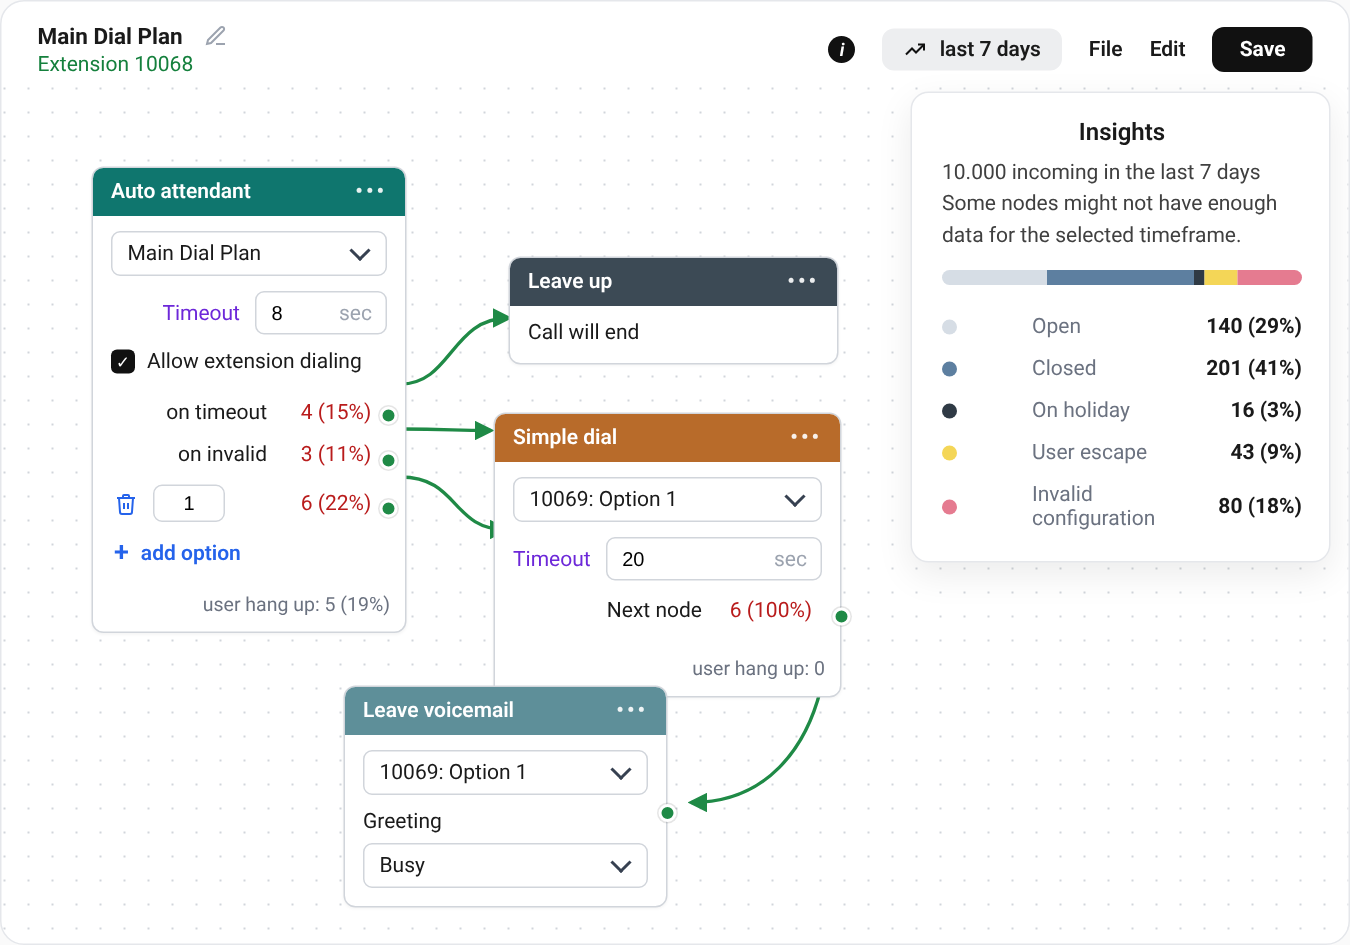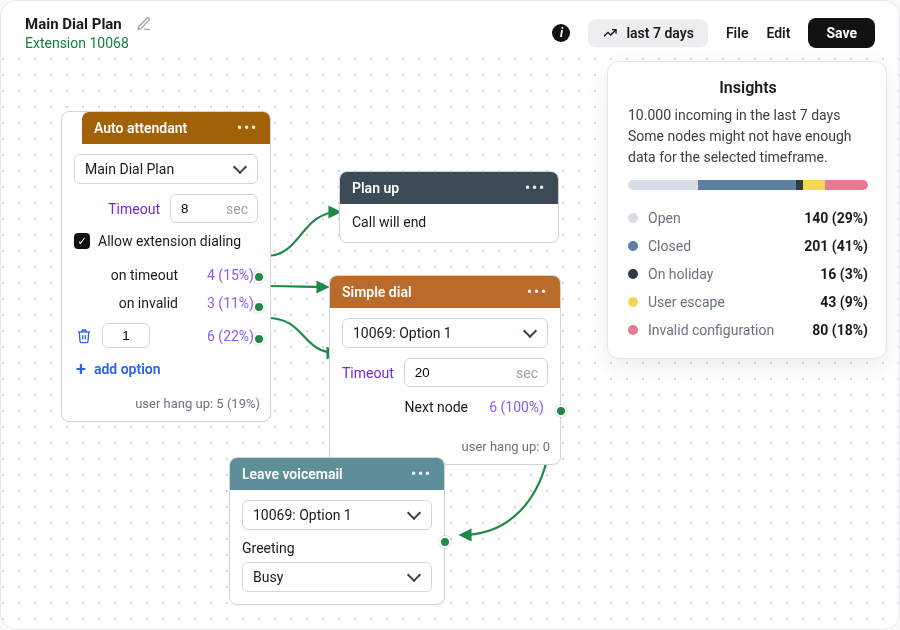--- a/index.html
+++ b/index.html
@@ -97,49 +97,49 @@
   .input-right input { width:100%; border:1px solid #d1d5db; border-radius:6px; padding:6px 10px; }
   .checkbox {
     width:16px; height:16px; border-radius:4px; background:#111; color:#fff;
     display:flex; align-items:center; justify-content:center; font-size:11px;
   }
   .stat-row {
     display:flex; align-items:center; justify-content:space-between;
     padding:6px 4px 6px 0;
   }
   .stat-label { text-align:right; flex:1; padding-right:16px; }
-  .stat-val { color:#8b5cf6; width:60px; text-align:right; }
+  .stat-val { color:#b91c1c; width:60px; text-align:center; }
   .port {
     position:absolute; width:12px; height:12px; background:#1f8a46;
     border:2px solid #fff; border-radius:50%;
     box-shadow:0 0 0 1px rgba(0,0,0,.1);
   }
   .trash { width:16px; height:18px; color:#2563eb; cursor:pointer; }
   .add-option { color:#2563eb; font-weight:600; display:flex; align-items:center; gap:8px; cursor:pointer; }
   .plus { font-size:18px; line-height:1; }
   .footnote { text-align:right; color:#6b7280; font-size:13px; padding:6px 10px 10px 0; }
 
   .hangup-hdr { background:#3c4a55; }
-  .auto-hdr { background:#a16207;margin-left:20px; }
+  .auto-hdr { background:#0f766e; }
   .dial-hdr { background:#b86b2a; }
   .voice-hdr { background:#5e8f99; }
 
   
   .insights {
     position:absolute; top:4px; right:12px; width:280px;
     background:#fff; border:1px solid #e5e7eb; border-radius:12px;
     box-shadow: 0 8px 24px rgba(0,0,0,0.08);
     padding:16px 18px 14px 20px;
     z-index:4;
   }
   .insights h3 { margin:0 0 8px 0; font-size:16px; font-weight:600;text-align:center; }
   .insights .desc { color:#404040; line-height:1.5; margin-bottom:12px; }
   .bar { display:flex; height:10px; border-radius:6px; overflow:hidden; margin-bottom:14px;}
   .bar > div { height:100%; }
-  .legend-row { display:flex; align-items:center; padding:6px 0; }
+  .legend-row { display:flex; align-items:center; padding:6px 0;gap:40px; }
   .swatch { width:10px; height:10px; border-radius:50%; margin-right:10px; }
   .legend-label { color:#6b7280; flex:1; }
   .legend-val { font-weight:700; }
 </style>
 </head>
 <body>
 
 <div class="app">
 
   <div class="header">
@@ -239,21 +239,21 @@
             <span class="plus">+</span>
             <span>add option</span>
           </div>
         </div>
       </div>
       <div class="footnote">user hang up: 5 (19%)</div>
     </div>
 
     <div class="node" style="left:338px; top:114px; width:220px;">
       <div class="node-header hangup-hdr">
-        <span>Plan up</span>
+        <span>Leave up</span>
         <span class="dots">•••</span>
       </div>
       <div class="node-body">
         <span>Call will end</span>
       </div>
     </div>
 
     <div class="node" style="left:328px; top:218px; width:232px;">
       <div class="node-header dial-hdr">
         <span>Simple dial</span>

